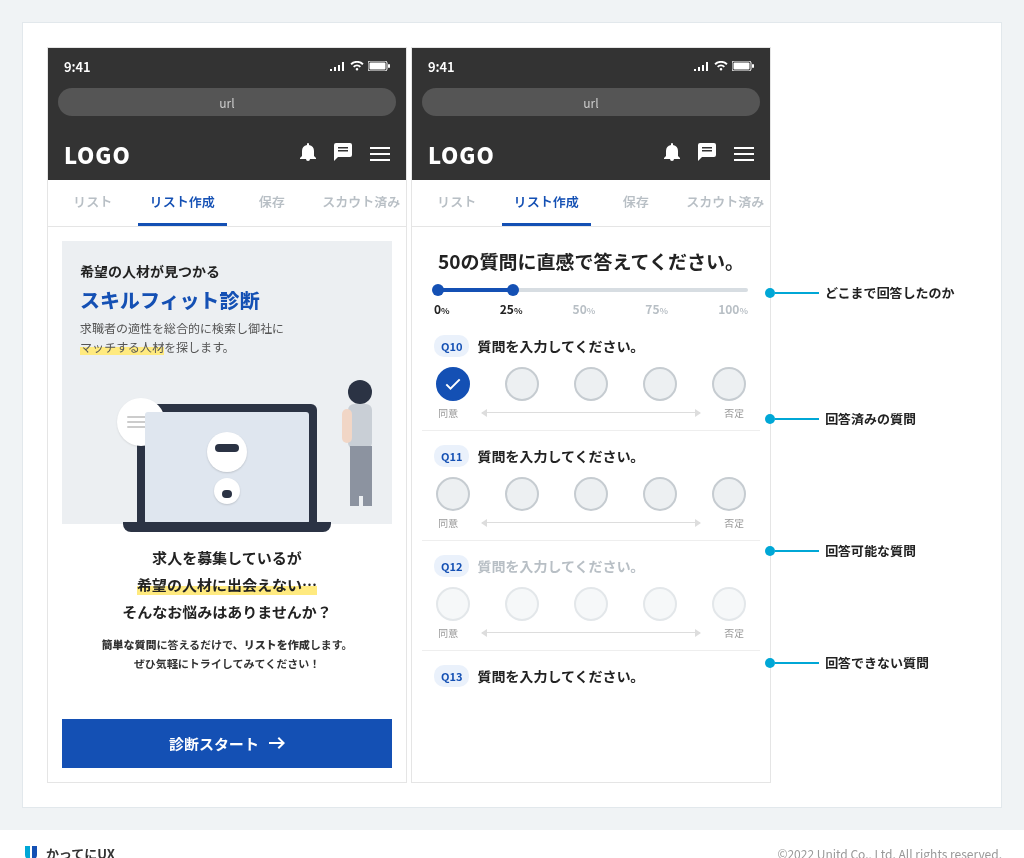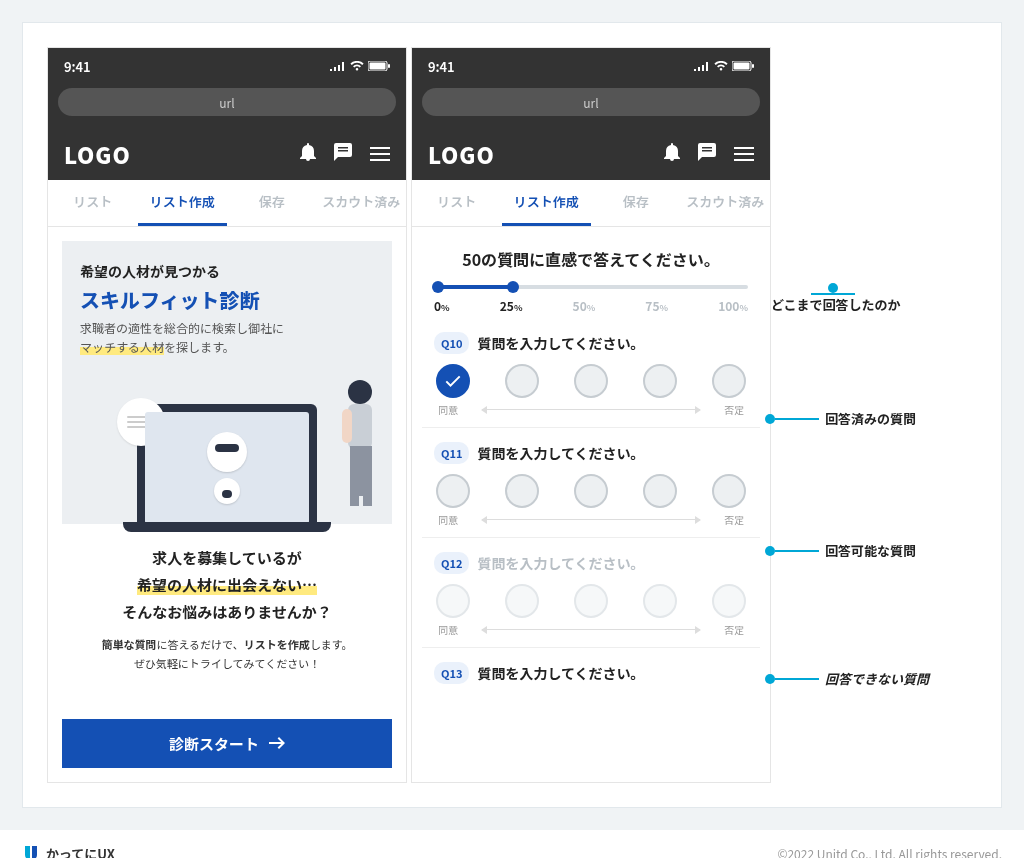--- a/index.html
+++ b/index.html
@@ -28,24 +28,24 @@
 .laptop { width: 180px; height: 120px; background: #2b3344; border-radius: 6px 6px 0 0; position: relative; }
 .laptop-screen { position: absolute; inset: 8px 8px 0 8px; background: #dfe6ef; border-radius: 3px; display:flex; align-items:center; justify-content:center; flex-direction:column; gap:6px;}
 .laptop-base { position: absolute; bottom: -8px; left: -14px; right: -14px; height: 10px; background: #2b3344; border-radius: 0 0 8px 8px; }
 .bubble{position:absolute;left:-20px;top:-6px;width:48px;height:48px;border-radius:50%;background:#fff;display:flex;flex-direction:column;justify-content:center;gap:3px;padding:0 10px;box-shadow:0 1px 2px rgba(0,0,0,.1);}
 .bubble span{height:2px;background:#ccc;border-radius:1px;}
 .person{position:absolute;right:-8px;bottom:0;width:52px;height:150px;}
 .robot{width:40px;height:40px;background:#fff;border-radius:50%;position:relative;box-shadow:0 1px 2px rgba(0,0,0,.15);}
 .robot::before{content:"";position:absolute;top:12px;left:8px;right:8px;height:8px;background:#2b3344;border-radius:4px;}
 .promo { text-align: center; padding: 20px 10px; }
 .promo-line { font-size: 15px; font-weight: 700; color: #222; line-height: 1.8; }
-.promo-small { font-size: 11px; color: #333; margin-top: 10px; line-height: 1.7; }
+.promo-small { font-size: 11px; color: #333; margin-top: 10px; line-height: 1.7; font-weight: bold; }
 .cta { background: #1450b4; color: #fff; text-align: center; padding: 14px; font-size: 15px; font-weight: 700; margin-top: 26px; display:flex;align-items:center;justify-content:center;gap:10px;}
 
-.instruction { text-align: center; font-size: 16px; font-weight: 700; color: #222; padding: 6px 0 14px; }
+.instruction { text-align: center; font-size: 19px; font-weight: 700; color: #222; padding: 6px 0 14px; }
 .progress { padding: 0 12px 4px; }
 .progress-track { height: 4px; background: #d7dde2; border-radius: 2px; position: relative; }
 .progress-fill { height: 100%; background: #1450b4; border-radius: 2px; width: 25%; position:relative;}
 .progress-dot{width:12px;height:12px;border-radius:50%;background:#1450b4;position:absolute;top:-4px;right:-6px;}
 .progress-dot.start{left:-2px;right:auto;}
 .progress-labels { display: flex; justify-content: space-between; margin-top: 8px; font-size: 12px; font-weight:700; }
 .progress-label { color: #b8bfc5; }
 .progress-label.done { color: #222; }
 .progress-label small{font-size:9px;font-weight:600;}
 .question { padding: 14px 12px 0; border-top: 1px solid #eee; }
@@ -293,36 +293,36 @@
     <div class="question disabled" style="padding-bottom:10px;">
       <div class="q-head">
               <span class="q-num">Q13</span>
               <span class="q-text" style="color:#222">質問を入力してください。</span>
             </div>
     </div>
   </div>
 </div>
 
 <div class="annotations">
-  <div class="anno" style="top:236px;left:-10px;flex-direction:column;">
+  <div class="anno" style="top:236px;left:-10px;">
           <div class="anno-dot"></div>
           <div class="anno-line" style="width:44px;"></div>
           <span class="anno-text">どこまで回答したのか</span>
         </div>
   <div class="anno" style="top:362px;left:-10px;">
           <div class="anno-dot"></div>
           <div class="anno-line" style="width:44px;"></div>
           <span class="anno-text">回答済みの質問</span>
         </div>
   <div class="anno" style="top:494px;left:-10px;">
           <div class="anno-dot"></div>
           <div class="anno-line" style="width:44px;"></div>
           <span class="anno-text">回答可能な質問</span>
         </div>
-  <div class="anno" style="top:622px;left:-10px;font-style:italic;">
+  <div class="anno" style="top:606px;left:-10px;">
           <div class="anno-dot"></div>
           <div class="anno-line" style="width:44px;"></div>
           <span class="anno-text">回答できない質問</span>
         </div>
 </div>
 
 </div>
 </div>
 
 <div class="footer">

